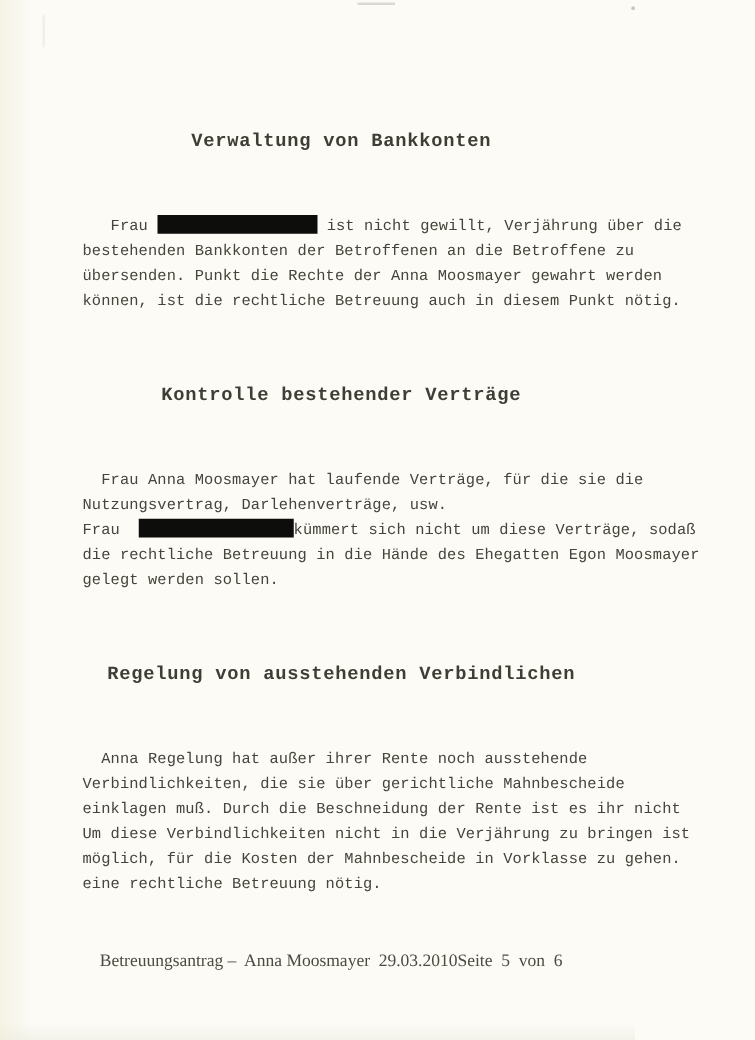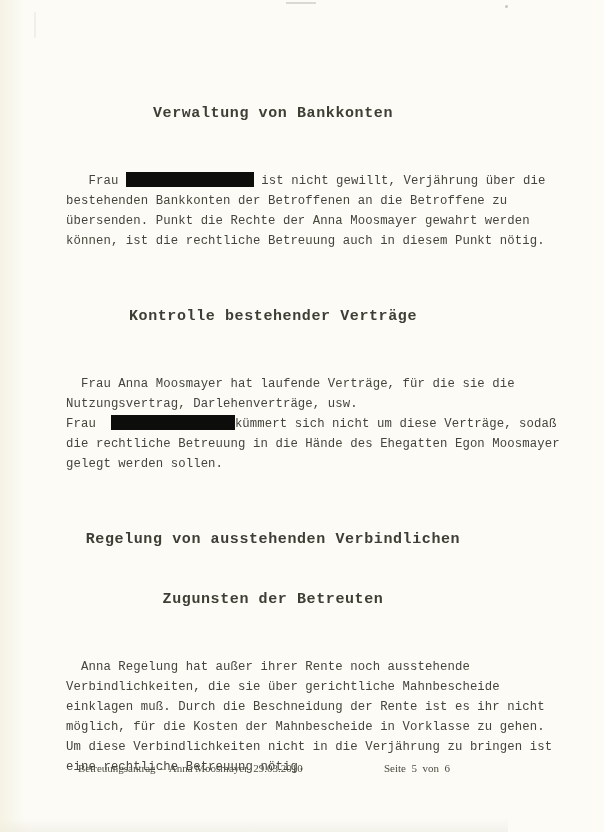--- a/index.html
+++ b/index.html
@@ -50,23 +50,23 @@
     display: inline-block;
     background: #0d0d0b;
     height: 15px;
     vertical-align: -3px;
   }
   .footer {
     position: absolute;
     left: 0; right: 0; top: 762px;
     padding: 0 58px 0 78px;
     display: flex;
-    justify-content: space-between;
+    justify-content: flex-end;
     font-family: "Liberation Serif", "DejaVu Serif", serif;
-    font-size: 11px;
+    font-size: 14px;
     color: #4b4b41;
     white-space: pre;
   }
 </style>
 </head>
 <body>
 
 <div class="scan-page">
   <div class="speck s1"></div>
   <div class="speck s2"></div>
@@ -86,27 +86,26 @@
       <div>Kontrolle bestehender Verträge</div>
     </div>
     <p class="ln">  Frau Anna Moosmayer hat laufende Verträge, für die sie die</p>
     <p class="ln">Nutzungsvertrag, Darlehenverträge, usw.</p>
     <p class="ln"><span>Frau  </span><span class="bar" style="width:124px"></span><span>kümmert sich nicht um diese Verträge, sodaß</span></p>
     <p class="ln">die rechtliche Betreuung in die Hände des Ehegatten Egon Moosmayer</p>
     <p class="ln">gelegt werden sollen.</p>
 
     <div class="hd">
       <div>Regelung von ausstehenden Verbindlichen</div>
-      <div>Zugunsten der Betreuten</div>
     </div>
     <p class="ln">  Anna Regelung hat außer ihrer Rente noch ausstehende</p>
     <p class="ln">Verbindlichkeiten, die sie über gerichtliche Mahnbescheide</p>
     <p class="ln">einklagen muß. Durch die Beschneidung der Rente ist es ihr nicht</p>
+    <p class="ln">Um diese Verbindlichkeiten nicht in die Verjährung zu bringen ist</p>
     <p class="ln">möglich, für die Kosten der Mahnbescheide in Vorklasse zu gehen.</p>
-    <p class="ln">Um diese Verbindlichkeiten nicht in die Verjährung zu bringen ist</p>
     <p class="ln">eine rechtliche Betreuung nötig.</p>
 
     <div class="hd" style="margin-bottom:0">
       
       
     </div>
 
   </div>
 
   <div class="footer">

